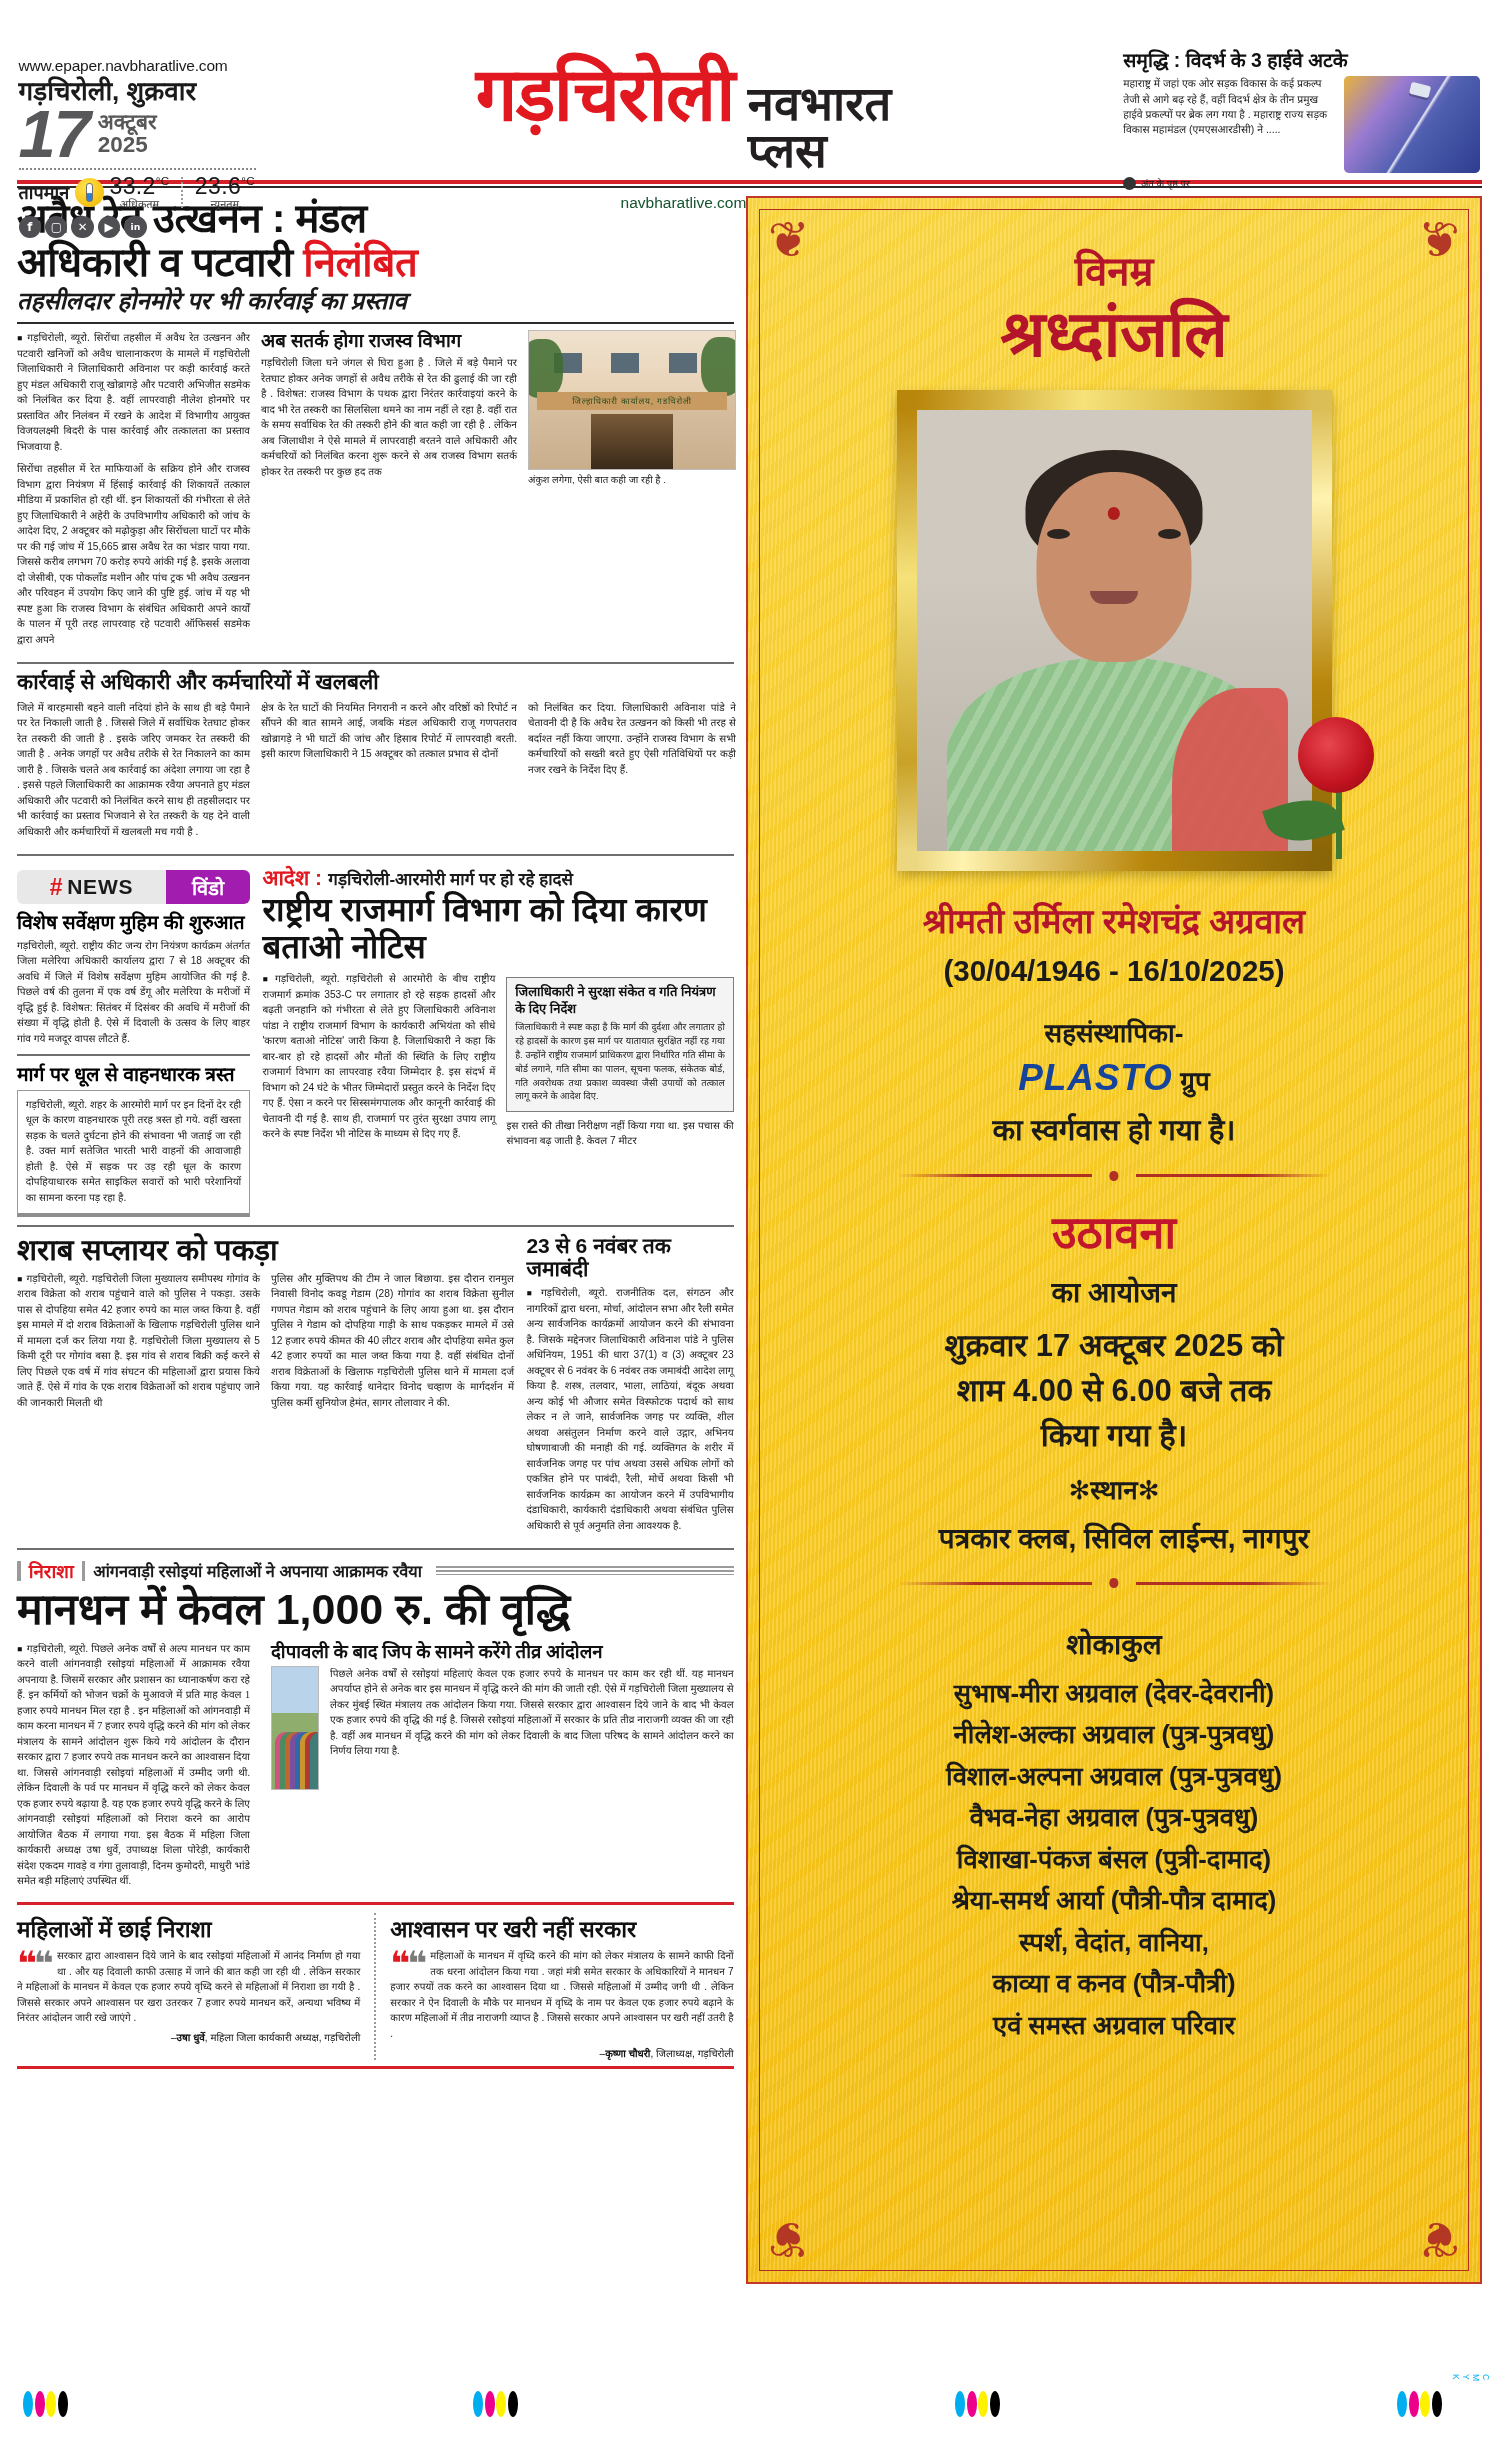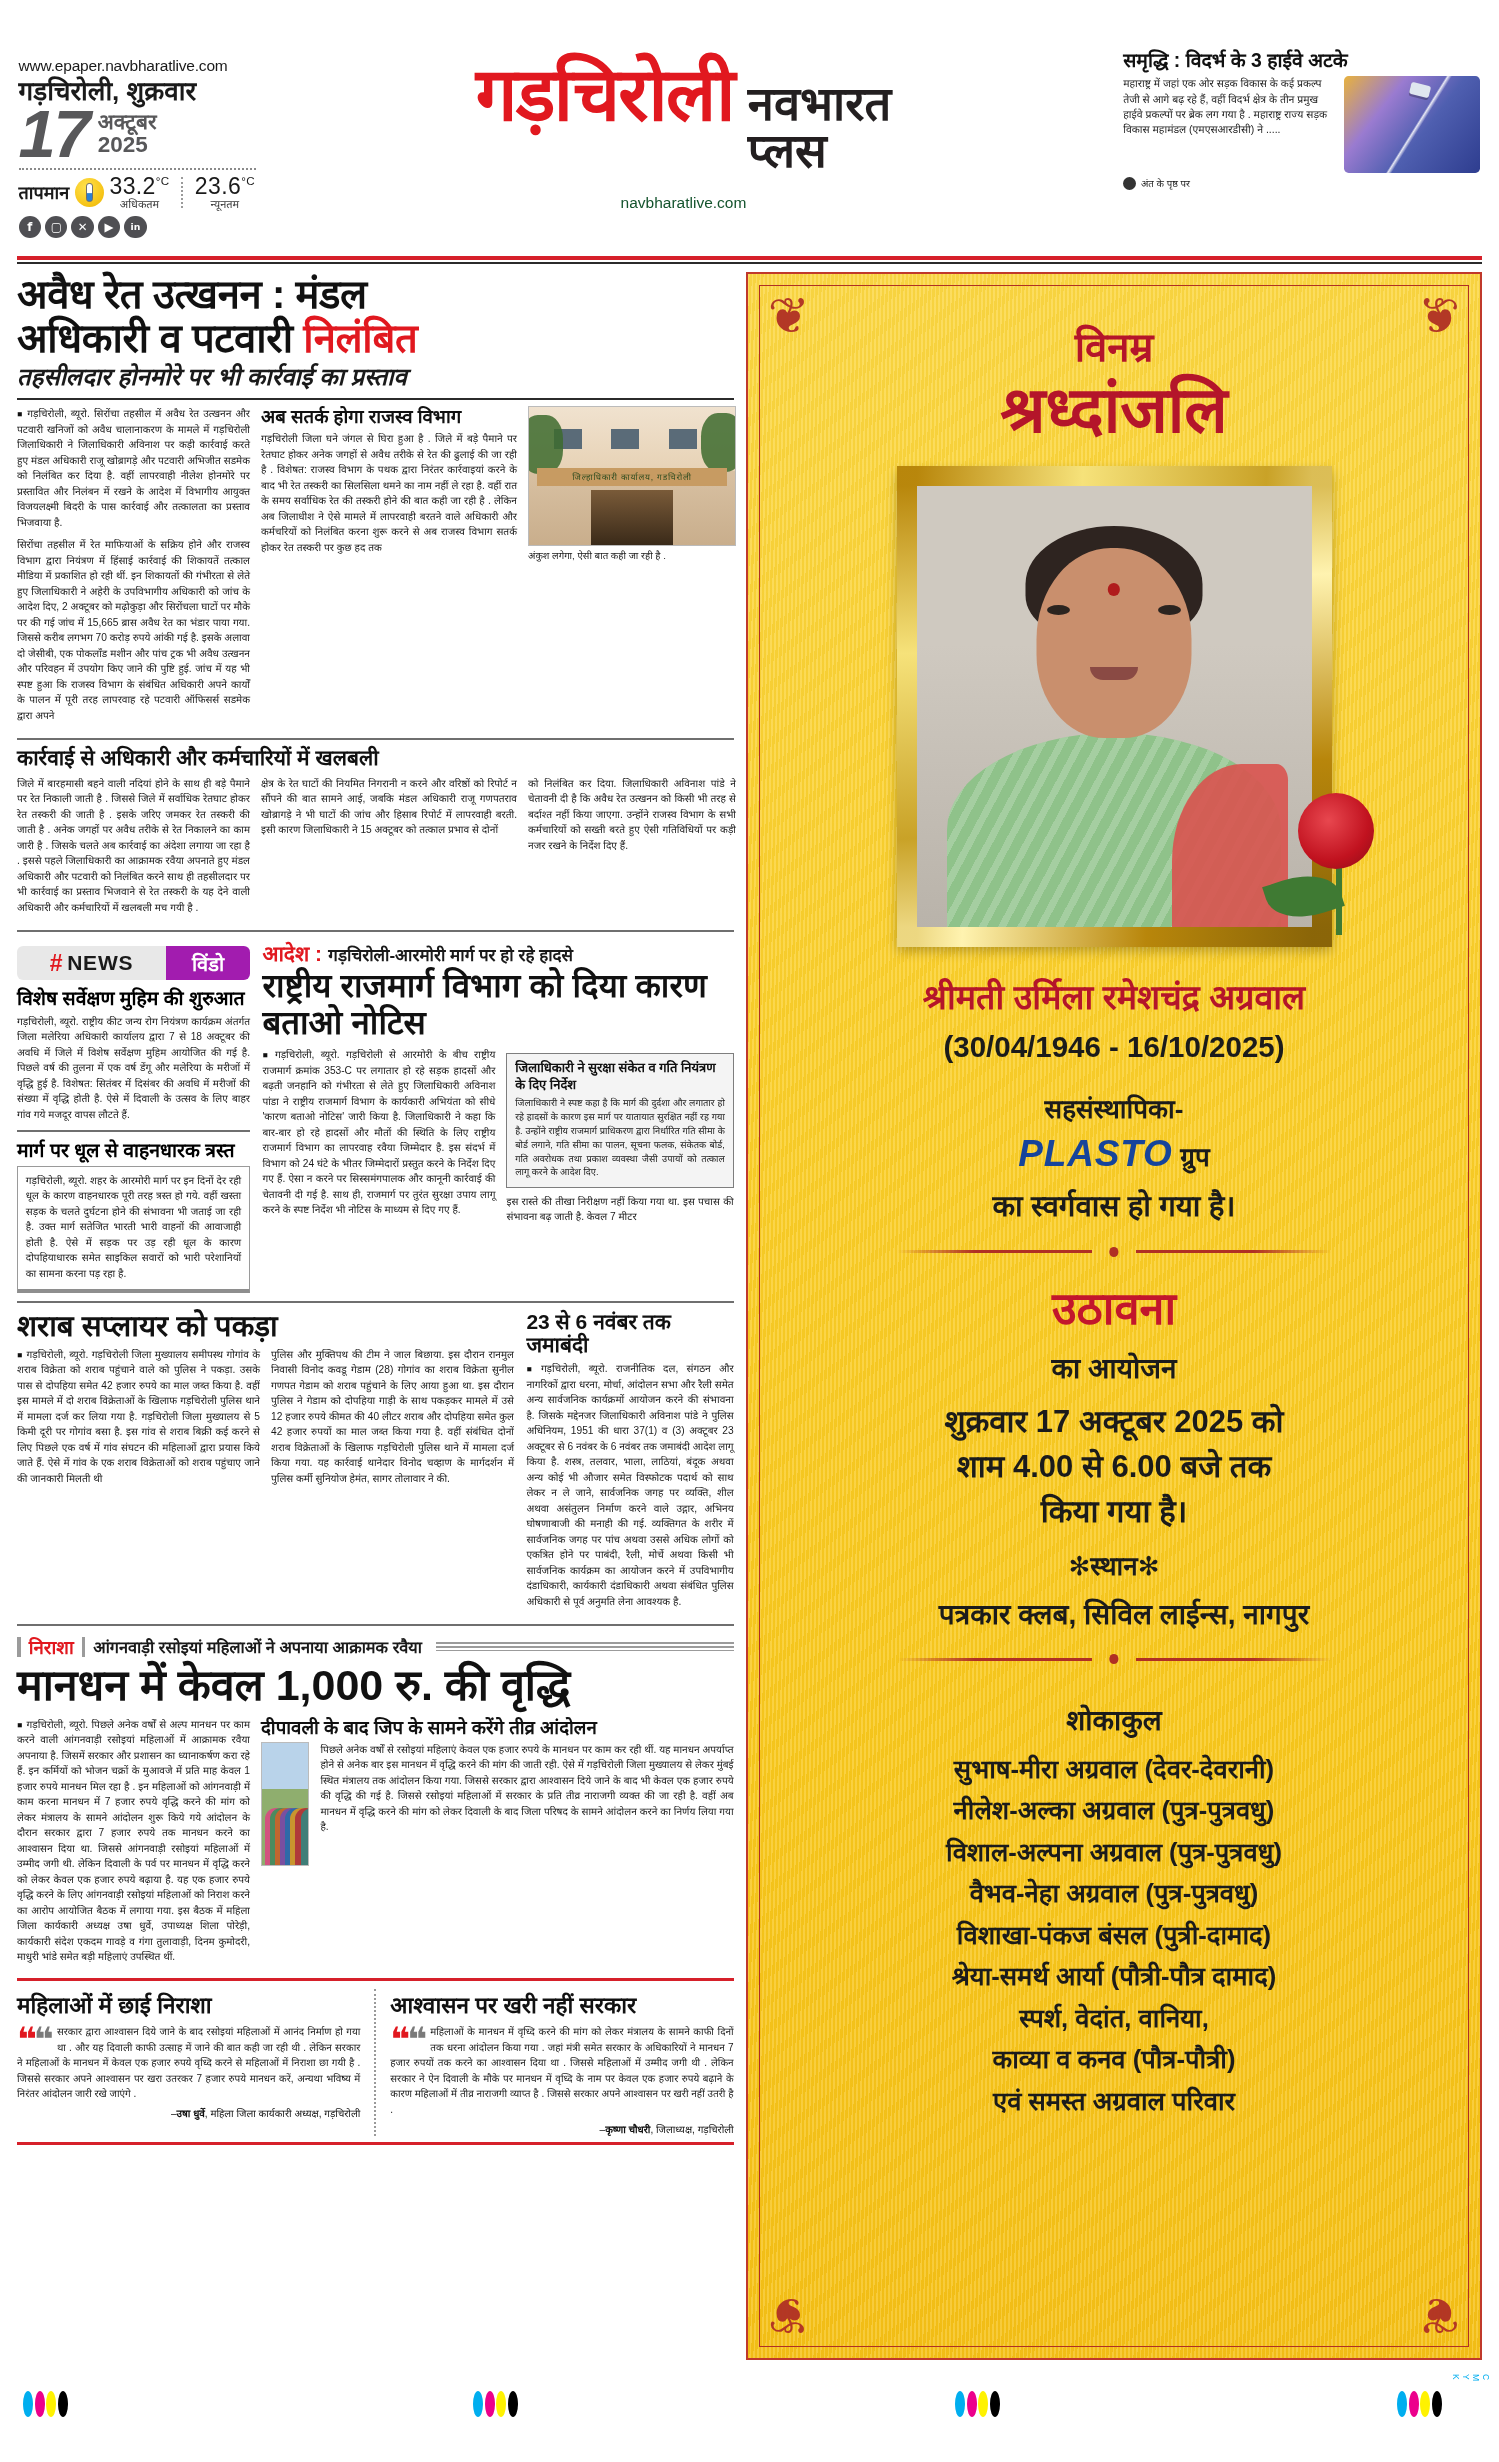--- a/index.html
+++ b/index.html
@@ -10,21 +10,21 @@
     font-family: "Liberation Sans", "DejaVu Sans", sans-serif;
   }
   body { width: 1499px; height: 2462px; position: relative; overflow: hidden; }
 
   .page { position: relative; width: 1499px; height: 2462px; background: #fff; }
 
   
   .masthead {
     display: flex; align-items: flex-start;
     padding: 43px 18.6px 0 18.6px;
-    height: 256px; position: relative;
+    height: 180px; position: relative;
   }
   .mast-left { width: 233px; flex: 0 0 233px; padding-top: 14px; }
   .mast-url {
     font-size: 15.5px; color: #1a1a1a; letter-spacing: -0.2px;
     font-family: "Liberation Sans", sans-serif; white-space: nowrap;
   }
   .mast-city {
     font-size: 26px; font-weight: 700; color: #1a1a1a;
     margin-top: 1.6px; white-space: nowrap; line-height: 1.1;
   }
@@ -506,21 +506,21 @@
 
       <div>
         <div class="kick2">
           <span class="bar"></span>
           <span class="red">निराशा</span>
           <span class="bar"></span>
           <span class="tx">आंगनवाड़ी रसोइयां महिलाओं ने अपनाया आक्रामक रवैया</span>
           <span class="lines"></span>
         </div>
         <div class="mega-hd">मानधन में केवल 1,000 रु. की वृद्धि</div>
-        <div style="display:flex; gap:11px; margin-top:7.8px;">
+        <div style="display:flex; gap:21px; margin-top:7.8px;font-family:Liberation Serif, serif;">
           <div class="sc" style="width:233px; flex:0 0 233px;">
             <p class="lead">गड़चिरोली, ब्यूरो. पिछले अनेक वर्षों से अल्प मानधन पर काम करने वाली आंगनवाड़ी रसोइयां महिलाओं में आक्रामक रवैया अपनाया है. जिसमें सरकार और प्रशासन का ध्यानाकर्षण करा रहे हैं. इन कर्मियों को भोजन चक्रों के मुआवजे में प्रति माह केवल 1 हजार रुपये मानधन मिल रहा है . इन महिलाओं को आंगनवाड़ी में काम करना मानधन में 7 हजार रुपये वृद्धि करने की मांग को लेकर मंत्रालय के सामने आंदोलन शुरू किये गये आंदोलन के दौरान सरकार द्वारा 7 हजार रुपये तक मानधन करने का आश्वासन दिया था. जिससे आंगनवाड़ी रसोइयां महिलाओं में उम्मीद जगी थी. लेकिन दिवाली के पर्व पर मानधन में वृद्धि करने को लेकर केवल एक हजार रुपये बढ़ाया है. यह एक हजार रुपये वृद्धि करने के लिए आंगनवाड़ी रसोइयां महिलाओं को निराश करने का आरोप आयोजित बैठक में लगाया गया. इस बैठक में महिला जिला कार्यकारी अध्यक्ष उषा धुर्वे, उपाध्यक्ष शिला पोरेड़ी, कार्यकारी संदेश एकदम गावड़े व गंगा तुलावाड़ी, दिनम कुमोदरी, माधुरी भांडे समेत बड़ी महिलाएं उपस्थित थीं.</p>
           </div>
           <div style="flex:1 1 auto;">
             <div class="sub-hd">दीपावली के बाद जिप के सामने करेंगे तीव्र आंदोलन</div>
             <div style="display:flex; gap:11px;">
               <div class="photo-group">
                 <span class="ppl" style="left:6%;  background:#d2527f"></span>
                 <span class="ppl" style="left:17%; background:#4a8b5f"></span>
                 <span class="ppl" style="left:28%; background:#c0662f"></span>

